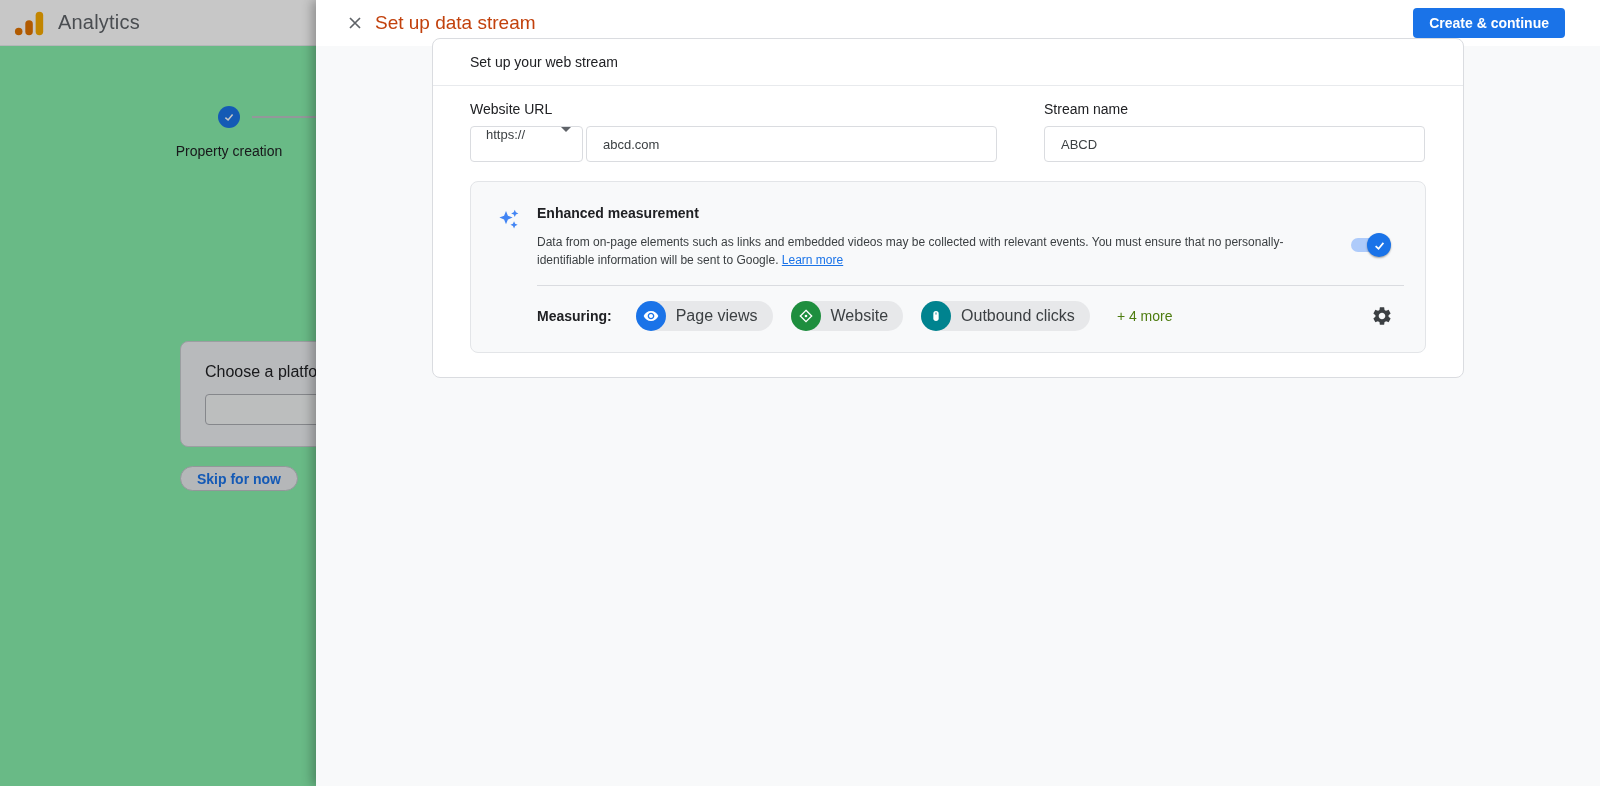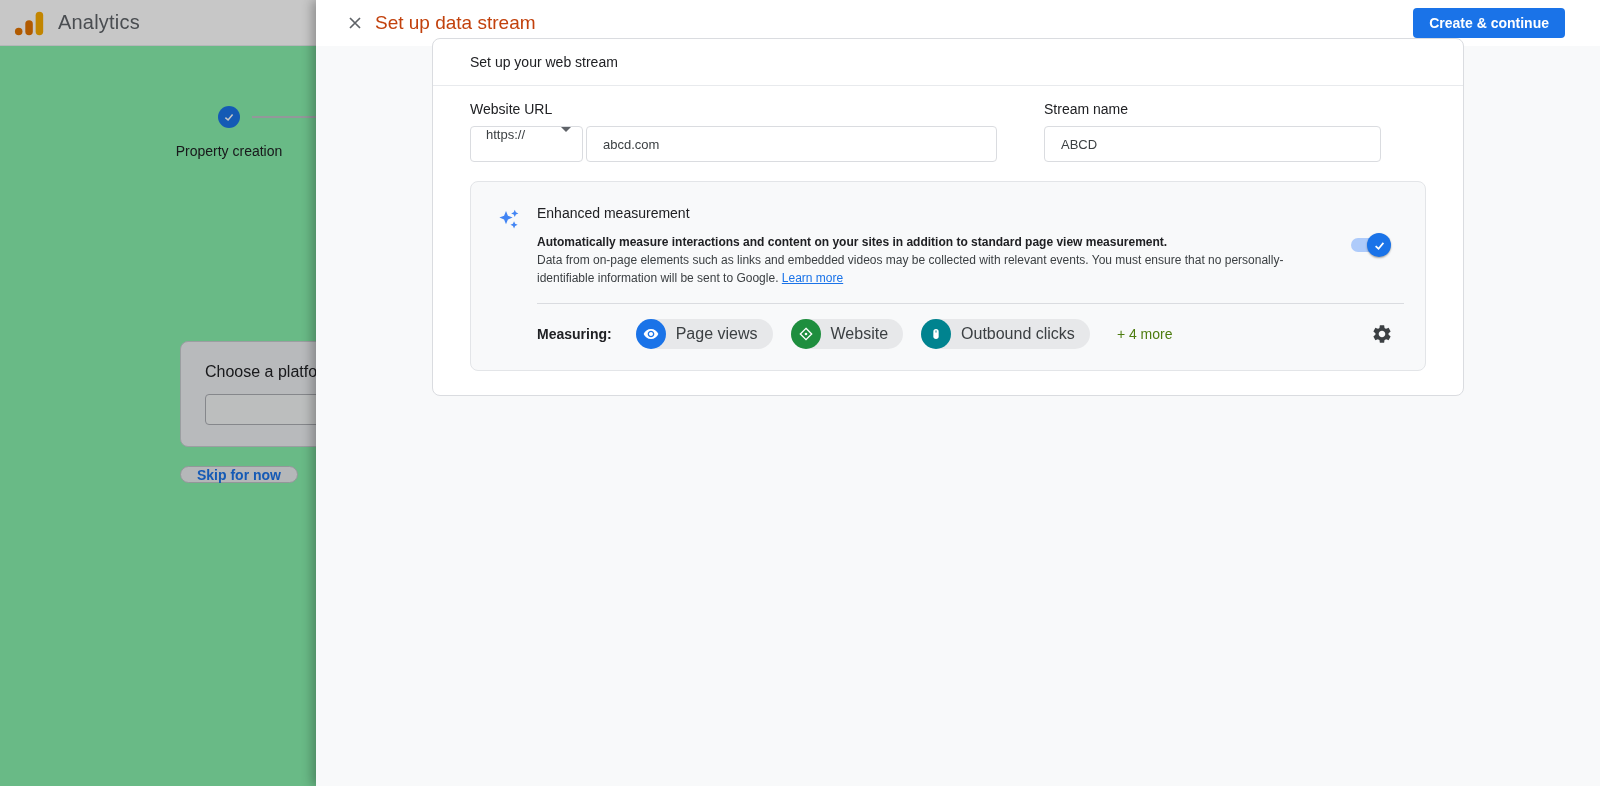--- a/index.html
+++ b/index.html
@@ -15,21 +15,21 @@
   .stepper-circle { position:absolute; left:218px; top:106px; width:22px; height:22px;
     border-radius:50%; background:#1a73e8; display:flex; align-items:center; justify-content:center; }
   .stepper-line { position:absolute; left:252px; top:116px; width:68px; height:2px; background:#bdc1c6; }
   .stepper-label { position:absolute; left:139px; top:143px; width:180px; text-align:center;
     font-size:14px; color:#202124; }
   .platform-card { position:absolute; left:180px; top:341px; width:300px; height:106px;
     background:#eceef1; border:1px solid #c7cace; border-radius:8px; }
   .platform-title { margin:21px 0 0 24px; font-size:16px; color:#202124; }
   .platform-input { margin:13px 0 0 24px; width:250px; height:31px; background:#f1f3f4;
     border:1px solid #aaadb2; border-radius:4px; }
-  .skip-btn { position:absolute; left:180px; top:466px; width:118px; height:17px;
+  .skip-btn { position:absolute; left:180px; top:466px; width:118px; height:25px;
     background:#e8eaed; border:1px solid #bdc1c6; border-radius:13px; color:#1a73e8;
     font-size:14px; font-weight:bold; display:flex; align-items:center; justify-content:center; cursor:pointer; }
 
   
   .panel { position:absolute; left:316px; top:0; width:1284px; height:786px;
     background:#f8f9fa; box-shadow:-4px 0 10px rgba(0,0,0,0.28); }
   .panel-header { height:46px; background:#ffffff; display:flex; align-items:center;
     padding:0 35px 0 27px; }
   .close-btn { width:24px; height:24px; border:none; background:none; cursor:pointer;
     display:flex; align-items:center; justify-content:center; }
@@ -50,28 +50,28 @@
   .field-label { font-size:14px; color:#202124; margin-bottom:9px; }
   .inputs-line { display:flex; gap:3px; }
   .protocol-select { width:113px; height:36px; border:1px solid #dadce0; border-radius:4px;
     background:#fff; display:flex; padding:0 11px 0 15px;
     font-size:13px; color:#3c4043; cursor:pointer; }
   .caret { margin-left:auto; width:0; height:0; border-left:5px solid transparent;
     border-right:5px solid transparent; border-top:5px solid #5f6368; }
   .text-input { height:36px; border:1px solid #dadce0; border-radius:4px; background:#fff;
     font-size:13px; color:#3c4043; padding:0 16px; outline:none;
     font-family:"Liberation Sans",sans-serif; }
-  .url-input { width:411px; } .name-input { width:337px; }
+  .url-input { width:411px; } .name-input { width:381px; }
 
   
   .enhanced-box { margin-top:19px; background:#f8f9fa; border:1px solid #e3e5e8;
     border-radius:8px; padding:14px 21px 20px 26px; position:relative; display:flex; }
   .sparkle-col { width:40px; padding-top:12px; }
   .enh-content { flex:1; min-width:0; }
-  .enh-title { font-size:14px; font-weight:normal; color:#202124; margin-top:9px; }
+  .enh-title { font-size:14px; font-weight:bold; color:#202124; margin-top:9px; }
   .enh-desc { font-size:12px; color:#3c4043; line-height:18px; width:800px; margin-top:12px; }
   .enh-desc .bold-line { font-weight:bold; color:#202124; display:block; }
   .learn-more { color:#1a73e8; text-decoration:underline; cursor:pointer; }
   .toggle { position:absolute; top:56px; right:40px; width:34px; height:14px;
     background:#aecbfa; border-radius:7px; cursor:pointer; }
   .toggle-thumb { position:absolute; right:-6px; top:-5px; width:24px; height:24px;
     border-radius:50%; background:#1a73e8; display:flex; align-items:center;
     justify-content:center; box-shadow:0 1px 2px rgba(0,0,0,.35); }
   .enh-divider { height:1px; background:#dadce0; margin-top:16px; }
   .measuring-row { display:flex; align-items:center; margin-top:14px; height:32px;gap:11px; }
@@ -153,21 +153,20 @@
         <div class="sparkle-col">
           <svg width="24" height="24" viewBox="0 0 20 20">
             <path d="M7.5 2.5 L9.1 6.4 L13 8 L9.1 9.6 L7.5 13.5 L5.9 9.6 L2 8 L5.9 6.4 Z" fill="#4285f4"></path>
             <path d="M14.8 1.5 L15.7 3.6 L17.8 4.5 L15.7 5.4 L14.8 7.5 L13.9 5.4 L11.8 4.5 L13.9 3.6 Z" fill="#4285f4"></path>
             <path d="M14.2 11 L15.1 13.1 L17.2 14 L15.1 14.9 L14.2 17 L13.3 14.9 L11.2 14 L13.3 13.1 Z" fill="#4285f4"></path>
           </svg>
         </div>
         <div class="enh-content">
           <div class="enh-title">Enhanced measurement</div>
           <div class="enh-desc">
-            <span class="bold-line">Automatically measure interactions and content on your sites in addition to standard page view measurement.</span>
             <span>Data from on-page elements such as links and embedded videos may be collected with relevant events. You must ensure that no personally-identifiable information will be sent to Google.</span>
             <span class="learn-more">Learn more</span>
           </div>
           <div class="enh-divider"></div>
           <div class="measuring-row">
             <span class="measuring-label">Measuring:</span>
 
             <div class="chip">
               <span class="chip-circle chip-blue">
                 <svg width="16" height="16" viewBox="0 0 24 24">

